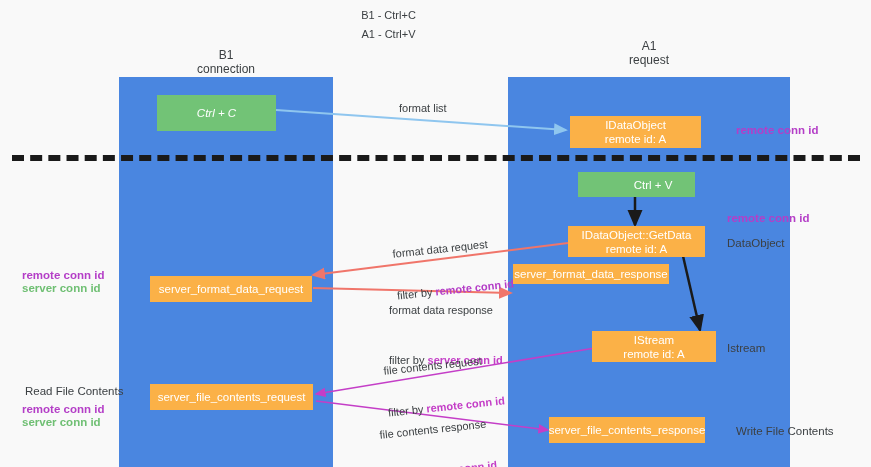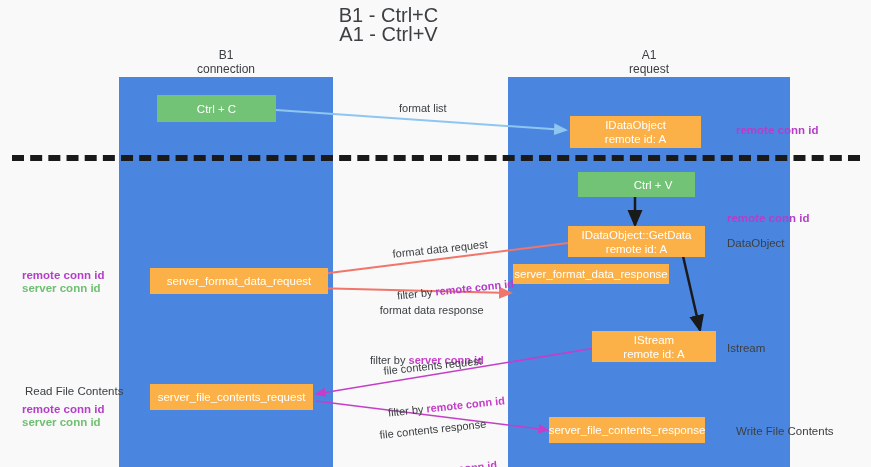--- a/index.html
+++ b/index.html
@@ -14,21 +14,21 @@
     background: #f9f9f9;
     font-family: "Liberation Sans", sans-serif;
     overflow: hidden;
   }
   .abs { position: absolute; }
 
   
   .title {
     left: 0; top: 6px; width: 777px;
     text-align: center;
-    font-size: 20px;
+    font-size: 11px;
     color: #3c4043;
     line-height: 19px;
     white-space: pre;
   }
 
   
   .col-head {
     text-align: center;
     font-size: 12px;
     color: #3c4043;
@@ -103,21 +103,21 @@
 
 <div id="canvas">
 
   <div class="abs title"><span>B1 - Ctrl+C</span><br><span>A1 - Ctrl+V</span></div>
 
   <div class="abs lane" id="lane-b1"></div>
   <div class="abs lane" id="lane-a1"></div>
 
   <div class="abs col-head" style="left:119px; top:48px; width:214px;"><span>B1</span><br><span>connection</span></div>
 
-  <div class="abs col-head" style="left:508px; top:48px; width:282px;"><span>A1</span><br><span>request</span></div>
+  <div class="abs col-head" style="left:508px; top:39px; width:282px;"><span>A1</span><br><span>request</span></div>
 
   <svg class="overlay">
     <defs>
       <marker id="ah-blue" markerWidth="7" markerHeight="7" refX="6" refY="3" orient="auto">
         <path d="M0,0 L7,3 L0,6 z" fill="#8fc6ef"></path>
       </marker>
       <marker id="ah-red" markerWidth="7" markerHeight="7" refX="6" refY="3" orient="auto">
         <path d="M0,0 L7,3 L0,6 z" fill="#f0756a"></path>
       </marker>
       <marker id="ah-mag" markerWidth="7" markerHeight="7" refX="6" refY="3" orient="auto">
@@ -138,39 +138,39 @@
 
     <line x1="683" y1="256" x2="700" y2="330" stroke="#1a1a1a" stroke-width="2.5" marker-end="url(#ah-blk)"></line>
 
     <line x1="595" y1="348" x2="316" y2="394" stroke="#c43ec7" stroke-width="1.6" marker-end="url(#ah-mag)"></line>
 
     <line x1="316" y1="401" x2="548" y2="430" stroke="#c43ec7" stroke-width="1.6" marker-end="url(#ah-mag)"></line>
   </svg>
 
   <div class="abs divider"></div>
 
-  <div class="abs box box-green" style="left:157px; top:95px; width:119px; height:27px;">
+  <div class="abs box box-green" style="left:157px; top:95px; width:119px; height:36px;font-style:italic;">
     <span>Ctrl + C</span>
   </div>
 
   <div class="abs box box-orange" style="left:570px; top:116px; width:131px; height:32px;">
     <span>IDataObject</span>
     <span>remote id: A</span>
   </div>
 
   <div class="abs box box-green" style="left:578px; top:172px; width:117px; height:25px;padding-left:33px;">
     <span>Ctrl + V</span>
   </div>
 
   <div class="abs box box-orange" style="left:568px; top:226px; width:137px; height:31px;">
     <span>IDataObject::GetData</span>
     <span>remote id: A</span>
   </div>
 
-  <div class="abs box box-orange" style="left:150px; top:268px; width:178px; height:26px;">
+  <div class="abs box box-orange" style="left:150px; top:276px; width:162px; height:26px;">
     <span>server_format_data_request</span>
   </div>
 
   <div class="abs box box-orange" style="left:513px; top:264px; width:156px; height:20px;">
     <span>server_format_data_response</span>
   </div>
 
   <div class="abs box box-orange" style="left:592px; top:331px; width:124px; height:31px;">
     <span>IStream</span>
     <span>remote id: A</span>
@@ -184,21 +184,21 @@
     <span>server_file_contents_request</span>
   </div>
 
   <div class="abs edge-label" style="left:399px; top:101px;">format list</div>
 
   <div class="abs edge-label" style="left:389px; top:219px; transform:rotate(-6deg); transform-origin: left top;">
     <div>format data request</div>
     <div><span>filter by </span><span class="purple">remote conn id</span></div>
   </div>
 
-  <div class="abs edge-label" style="left:370px; top:275px;text-align:right;">
+  <div class="abs edge-label" style="left:389px; top:275px;">
     <div>format data response</div>
     <div style="margin-top:8px;"><span>filter by </span><span class="magenta">server conn id</span></div>
   </div>
 
   <div class="abs edge-label" style="left:380px; top:336px; transform:rotate(-6deg); transform-origin: left top;">
     <div>file contents request</div>
     <div><span>filter by </span><span class="magenta">remote conn id</span></div>
   </div>
 
   <div class="abs edge-label" style="left:376px; top:400px; transform:rotate(-6deg); transform-origin: left top;">

